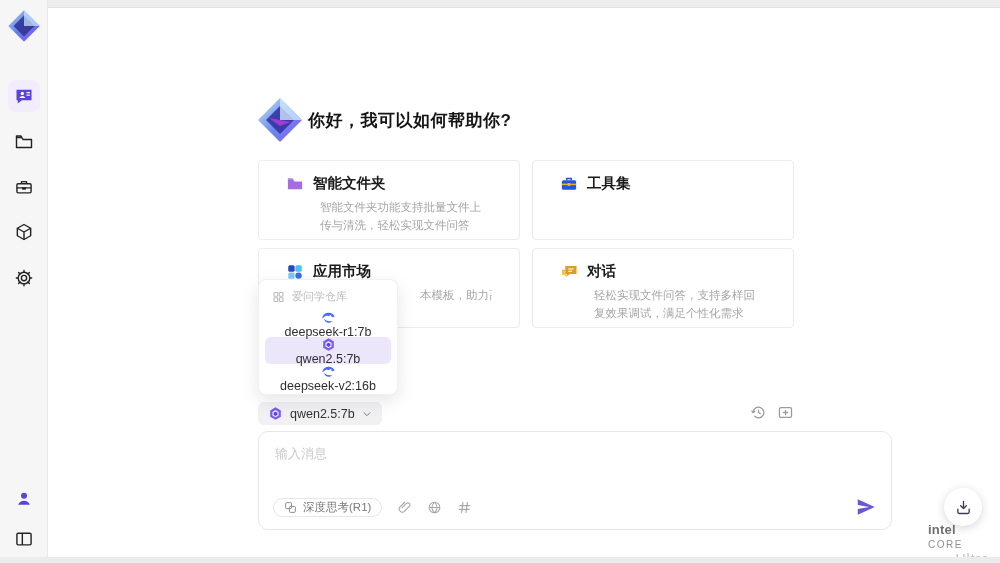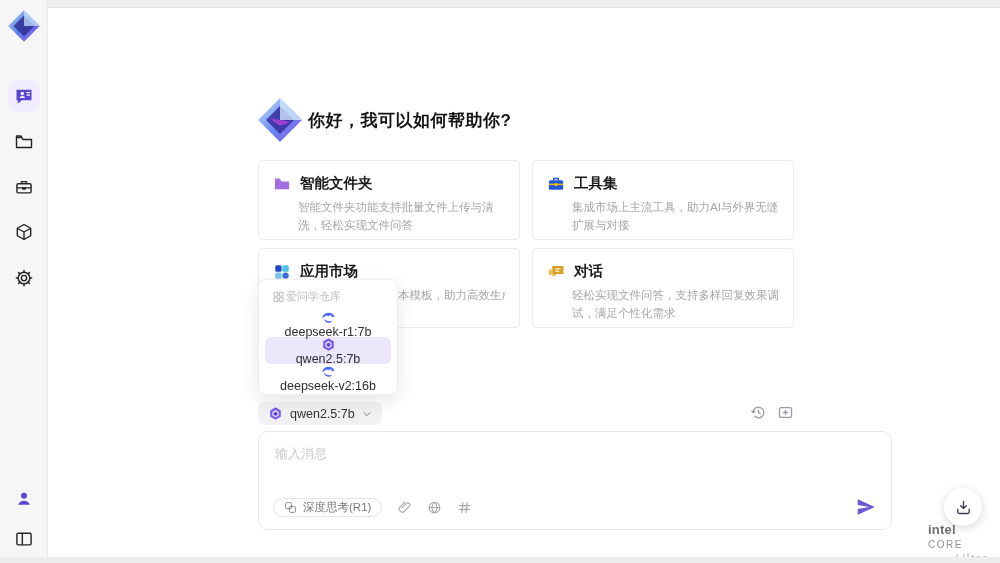--- a/index.html
+++ b/index.html
@@ -27,33 +27,33 @@
   .bottom-strip { position:absolute; left:0; top:557px; width:1000px; height:6px;
     background:#ececec; z-index:30; }
 
   
   .greeting { position:absolute; left:256px; top:96px; display:flex; align-items:center; gap:4px; }
   .greet-logo { width:48px; height:48px; }
   .greet-text { font-size:17px; font-weight:bold; color:#141414; letter-spacing:.5px; }
 
   
   .card { position:absolute; width:262px; height:80px; background:#fff;
-    border:1px solid #ececec; border-radius:4px; padding:13px 14px; cursor:pointer; }
+    border:1px solid #ececec; border-radius:4px; padding:13px 27px; cursor:pointer; }
   .card-head { display:flex; align-items:center; gap:9px; }
   .card-ic { width:18px; height:18px; flex:0 0 18px; }
   .card-title { font-size:14.5px; font-weight:bold; color:#1a1a1a; }
-  .card-desc { margin-top:6px; margin-left:25px; font-size:11.5px; color:#a6a6a6; line-height:1.55; }
+  .card-desc { margin-top:6px; margin-left:34px; font-size:11.5px; color:#a6a6a6; line-height:1.55; }
   .card-desc.offset { position:relative; height:34px; overflow:hidden; }
   .card-desc.offset span { position:absolute; left:100px; top:0; white-space:nowrap; }
 
   
   .dropdown { position:absolute; left:258px; top:279px; width:140px; height:116px;
     background:#fff; border:1px solid #f0f0f0; border-radius:8px; z-index:15;
     box-shadow:0 6px 18px rgba(0,0,0,.10); padding:5px 6px; }
-  .dd-header { display:flex; align-items:center; gap:0; padding:4px 6px 6px 6px;
+  .dd-header { display:flex; align-items:center; gap:6px; padding:4px 6px 6px 6px;
     font-size:11px; color:#bcbcbf; }
   .dd-item { display:flex; align-items:center; height:27px; padding:0 7px;
     border-radius:6px; font-size:12.5px; color:#2f2f33; cursor:pointer;flex-direction:column; }
   .dd-item.selected { background:#ebe6f9; }
   .dd-ic { width:15px; height:15px; flex:0 0 15px; }
 
   
   .model-chip { position:absolute; left:258px; top:402px; height:23px;
     background:#f1f1f3; border-radius:6px; display:inline-flex; align-items:center;
     gap:7px; padding:0 10px; cursor:pointer; }
@@ -196,21 +196,20 @@
   <div class="card" style="left:532px; top:160px">
     <div class="card-head">
       <svg class="card-ic" viewBox="0 0 24 24">
         <rect x="2.5" y="7" width="19" height="12.5" rx="2" fill="#2456d8"></rect>
         <path d="M9 7V4.5h6V7" fill="none" stroke="#2456d8" stroke-width="2"></path>
         <rect x="2.5" y="11.5" width="19" height="2" fill="#e8b61e"></rect>
         <rect x="10" y="10.5" width="4" height="4" rx="1" fill="#e8b61e"></rect>
       </svg>
       <div class="card-title">工具集</div>
     </div>
-    <div class="card-desc">集成市场上主流工具，助力AI与外界无缝扩展与对接</div>
   </div>
 
   <div class="card" style="left:258px; top:248px">
     <div class="card-head">
       <svg class="card-ic" viewBox="0 0 24 24">
         <rect x="3" y="3" width="8.5" height="8.5" rx="2" fill="#2548c0"></rect>
         <rect x="12.5" y="3" width="8.5" height="8.5" rx="2" fill="#49c3e8"></rect>
         <rect x="3" y="12.5" width="8.5" height="8.5" rx="2" fill="#7ec8f0"></rect>
         <circle cx="16.75" cy="16.75" r="4.25" fill="#3b6fe0"></circle>
       </svg>

